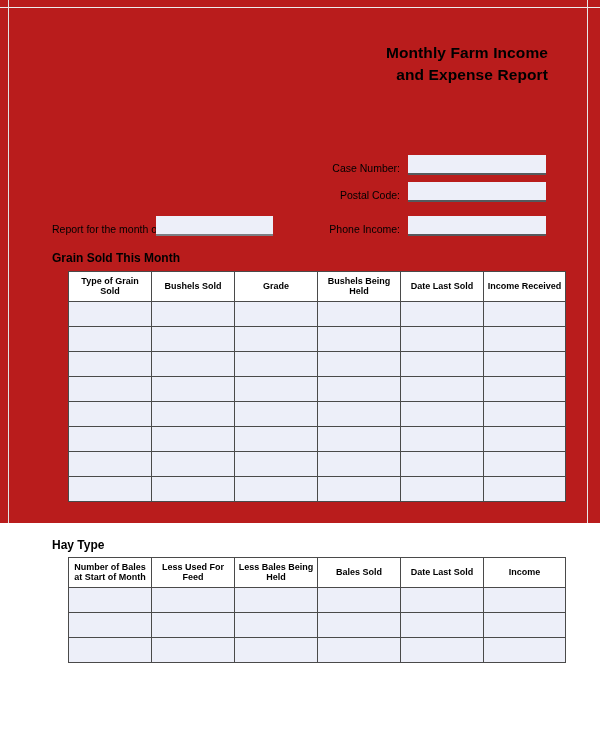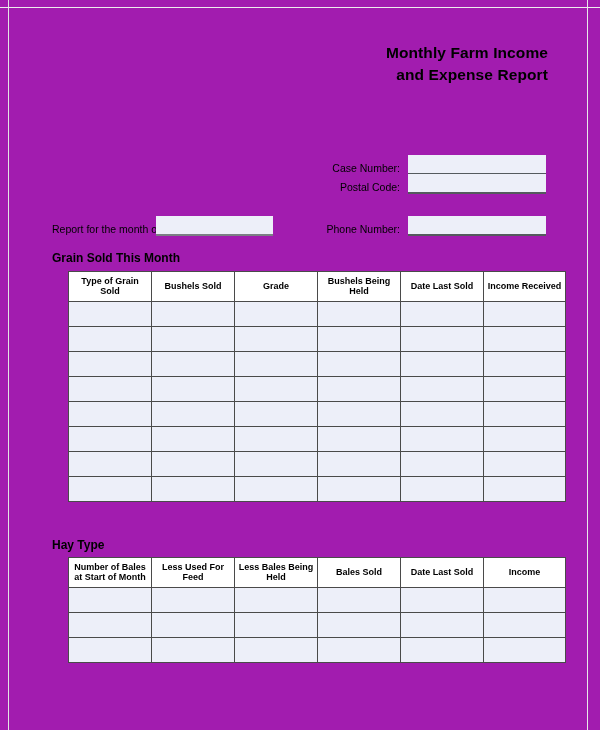--- a/index.html
+++ b/index.html
@@ -11,23 +11,23 @@
     width: 600px;
     height: 730px;
     font-family: "Liberation Sans", sans-serif;
     color: #000000;
     overflow: hidden;
   }
 
   .page {
     position: relative;
     width: 600px;
-    height: 730px;
+    height: 523px;
     box-sizing: border-box;
-    background: #a21caf;
+    background: #b91c1c;
   }
 
   
   .page-edge-left {
     position: absolute;
     left: 8px; top: 0; bottom: 0;
     width: 1px;
     background: #e3e3e3;
   }
   .page-edge-right {
@@ -146,27 +146,27 @@
     <div class="field-row" style="left:52px; top:214px; width:225px;">
       <span class="field-label" style="left:0;">Report for the month of</span>
       <div class="field-blank thin-rule" style="left:104px; width:117px;"></div>
     </div>
 
     <div class="field-row" style="left:330px; top:153px; width:216px;">
       <span class="field-label right-align" style="left:0; width:70px;">Case Number:</span>
       <div class="field-blank" style="left:78px; width:138px;"></div>
     </div>
 
-    <div class="field-row" style="left:330px; top:172px; width:216px;">
+    <div class="field-row" style="left:330px; top:180px; width:216px;">
       <span class="field-label right-align" style="left:0; width:70px;">Postal Code:</span>
       <div class="field-blank" style="left:78px; width:138px;"></div>
     </div>
 
     <div class="field-row" style="left:323px; top:214px; width:223px;">
-      <span class="field-label right-align" style="left:0; width:77px;">Phone Number:</span>
+      <span class="field-label right-align" style="left:0; width:77px;">Phone Income:</span>
       <div class="field-blank" style="left:85px; width:138px;"></div>
     </div>
 
   </div>
 
   <div class="section-heading" style="left:52px; top:251px;">Grain Sold This Month</div>
 
   <table class="grid-table" style="left:52px; top:271px; width:497px;">
     <colgroup>
       <col style="width:83px">

